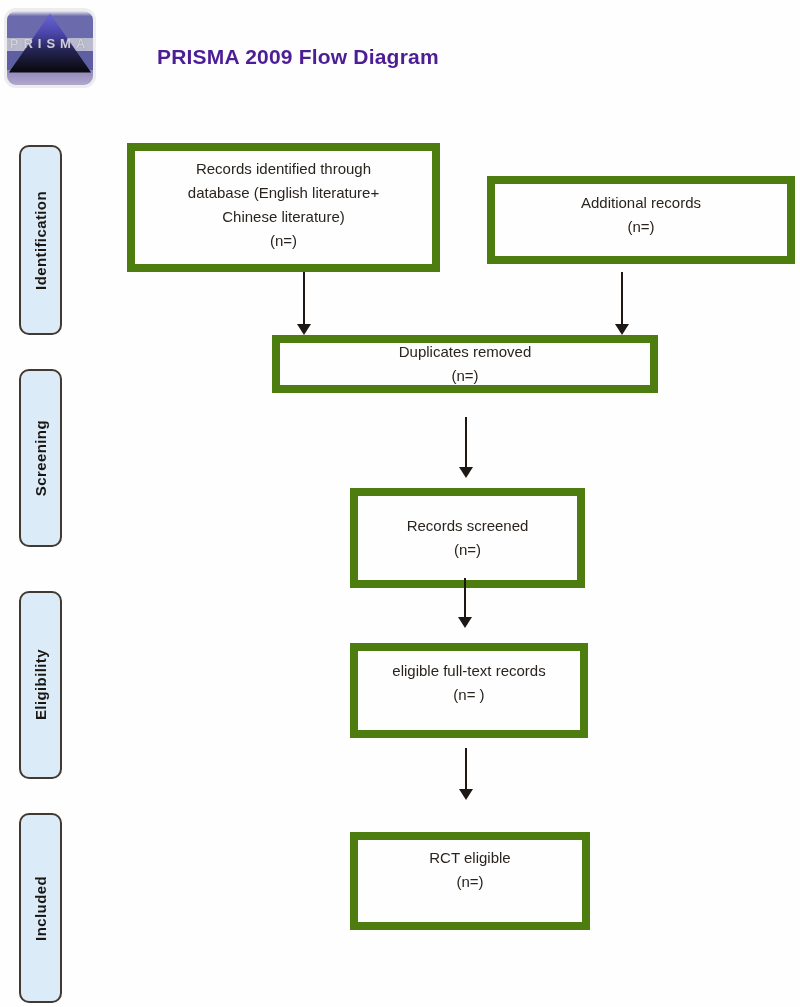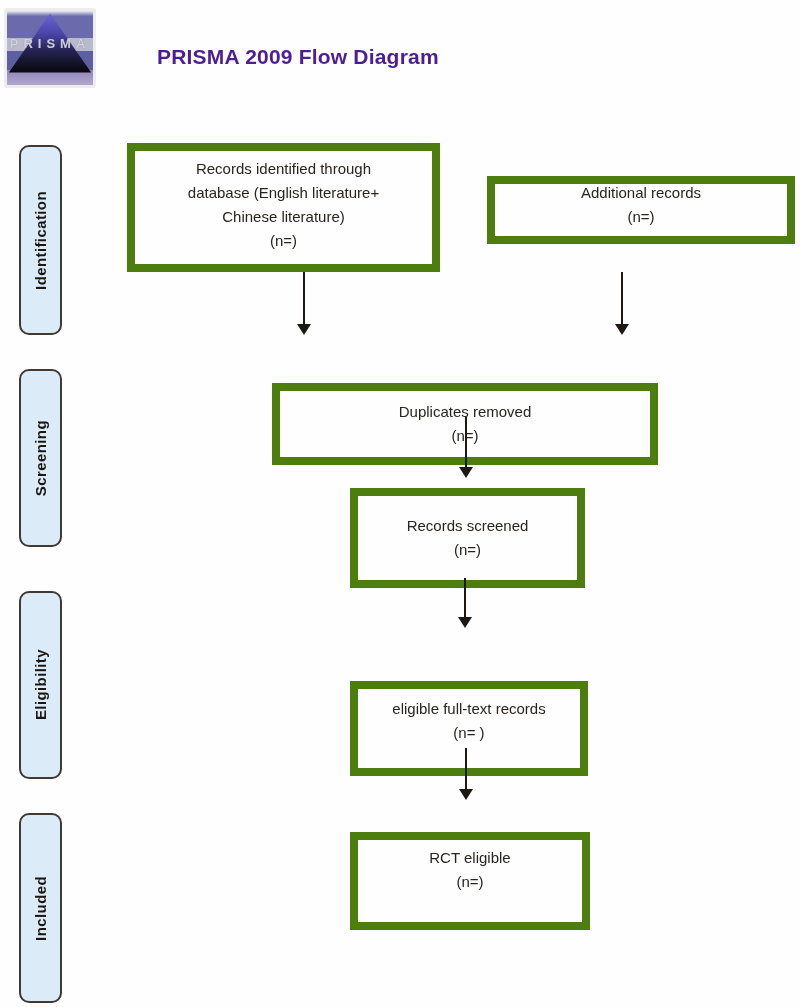--- a/index.html
+++ b/index.html
@@ -4,21 +4,21 @@
 <style>
   html,body{margin:0;padding:0;background:#ffffff;}
   .canvas{
     position:relative;width:800px;height:1007px;background:#fefefe;
     font-family:"Liberation Sans",sans-serif;color:#2a241f;overflow:hidden;
   }
 
   
   .logo{
     position:absolute;left:4px;top:8px;width:92px;height:80px;
-    border:3px solid #ededf0;border-radius:3px;box-sizing:border-box;
+    border:3px solid #ededf0;border-radius:12px;box-sizing:border-box;
     background:linear-gradient(180deg,
       #e9e9ef 0%, #6a6aac 7%, #6a6aac 36%,
       #b9bacd 36%, #b9bacd 54%,
       #5e5ea3 54%, #5e5ea3 80%,
       #9186bb 80%, #b0a8cd 100%);
     overflow:hidden;
   }
   .logo-pyramid{
     position:absolute;left:1px;top:1px;right:1px;bottom:1px;
     clip-path:polygon(50% 2%, 1% 84%, 99% 84%);
@@ -91,36 +91,36 @@
     <span class="stage-text">Included</span>
   </div>
 
   <div class="fbox" style="left:127px;top:143px;width:313px;height:129px;padding-bottom:6px;">
     <span>Records identified through
 database (English literature+
 Chinese literature)
 (n=)</span>
   </div>
 
-  <div class="fbox" style="left:487px;top:176px;width:308px;height:68px;padding-bottom:10px;">
+  <div class="fbox" style="left:487px;top:176px;width:308px;height:88px;padding-bottom:10px;">
     <span>Additional records
 (n=)</span>
   </div>
 
-  <div class="fbox" style="left:272px;top:335px;width:386px;height:82px;margin-top:48px;">
+  <div class="fbox" style="left:272px;top:335px;width:386px;height:58px;">
     <span>Duplicates removed
 (n=)</span>
   </div>
 
   <div class="fbox" style="left:350px;top:488px;width:235px;height:100px;">
     <span>Records screened
 (n=)</span>
   </div>
 
-  <div class="fbox" style="left:350px;top:643px;width:238px;height:95px;padding-bottom:16px;margin-top:38px;">
+  <div class="fbox" style="left:350px;top:643px;width:238px;height:95px;padding-bottom:16px;">
     <span>eligible full-text records
 (n= )</span>
   </div>
 
   <div class="fbox" style="left:350px;top:832px;width:240px;height:98px;padding-bottom:22px;">
     <span>RCT eligible
 (n=)</span>
   </div>
 
   <div class="arrow" style="left:297px;top:272px;height:63px;">

